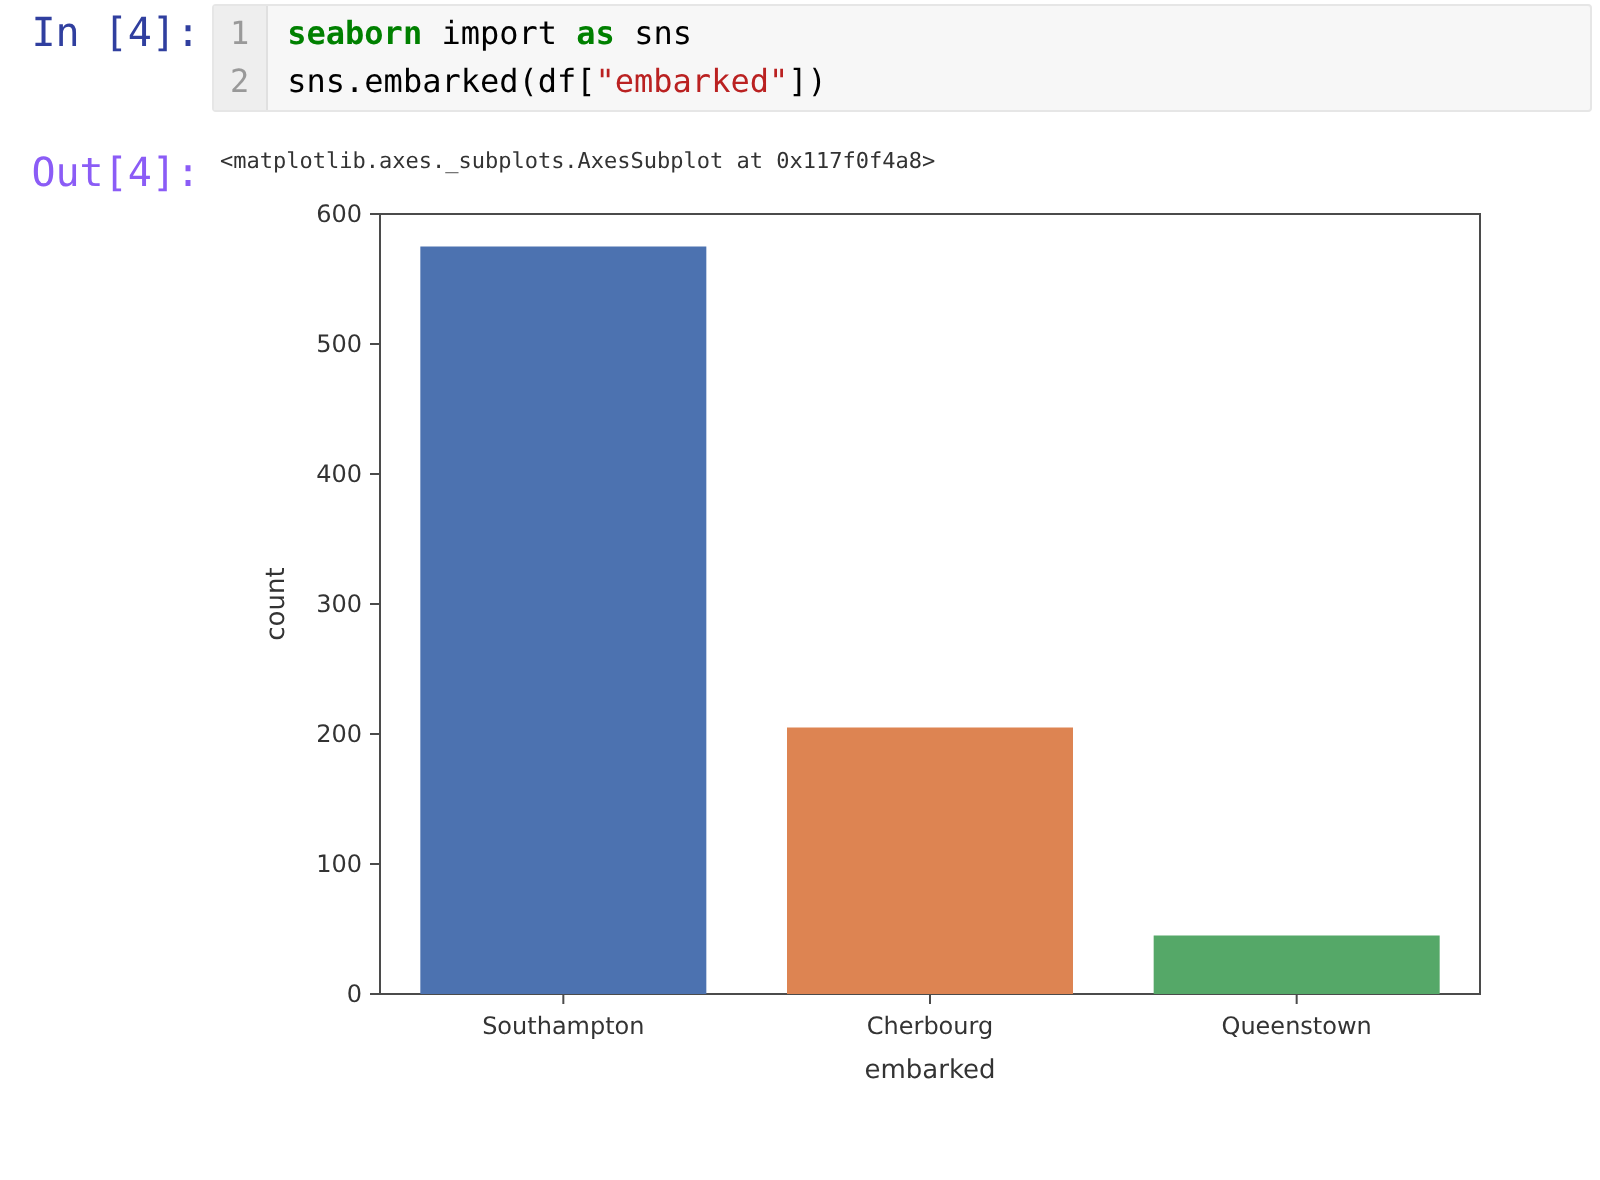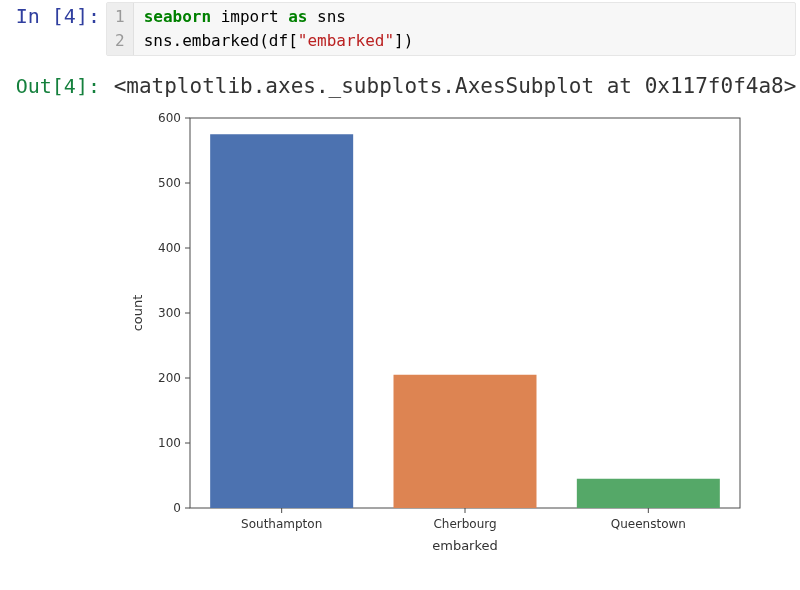--- a/index.html
+++ b/index.html
@@ -24,21 +24,21 @@
   .prompt {
     width: 100px;
     flex-shrink: 0;
     text-align: right;
     padding: 6px 6px 0 0;
     font-family: Menlo, Consolas, "DejaVu Sans Mono", monospace;
     font-size: 20px;
     line-height: 20px;
   }
   .prompt-in  { color: #303F9F; }
-  .prompt-out { color: #15803d; }
+  .prompt-out { color: #8b5cf6; }
   .code-area {
     flex: 1 1 auto;
     background: #f7f7f7;
     border: 1px solid #e6e6e6;
     border-radius: 2px;
     margin: 2px 4px 2px 0;
     display: flex;
     font-family: Menlo, Consolas, "DejaVu Sans Mono", monospace;
     font-size: 16px;
     line-height: 24px;
@@ -65,24 +65,23 @@
     display: flex;
     align-items: flex-start;
     margin-top: 12px;
   }
   .output-body {
     flex: 1 1 auto;
     padding-top: 4px;
   }
   .repr {
     font-family: Menlo, Consolas, "DejaVu Sans Mono", monospace;
-    font-size: 21px;
+    font-size: 11px;
     color: #333;
     margin: 0 0 10px 4px;
-    text-align: center;
   }
 
   
   .chart-wrap {
     margin-left: 14px;
   }
   svg.chart {
     display: block;
   }
   .tick      { stroke: #4b4b4b; stroke-width: 1; }

